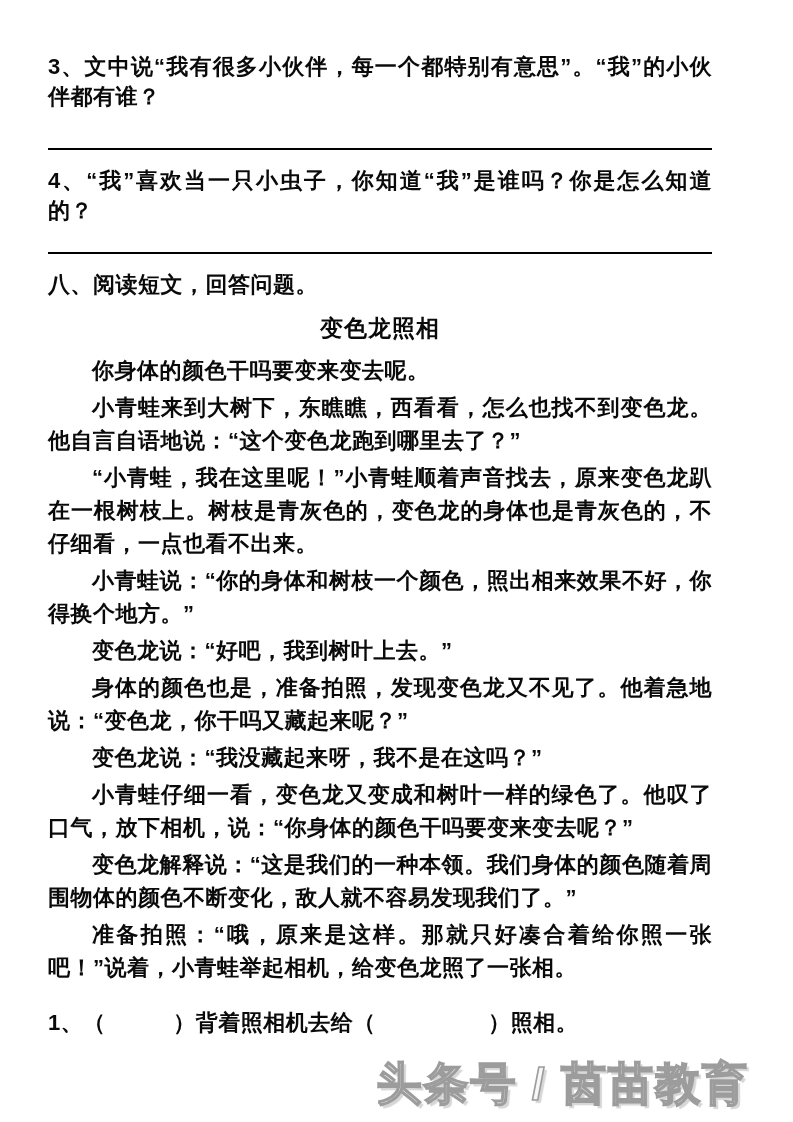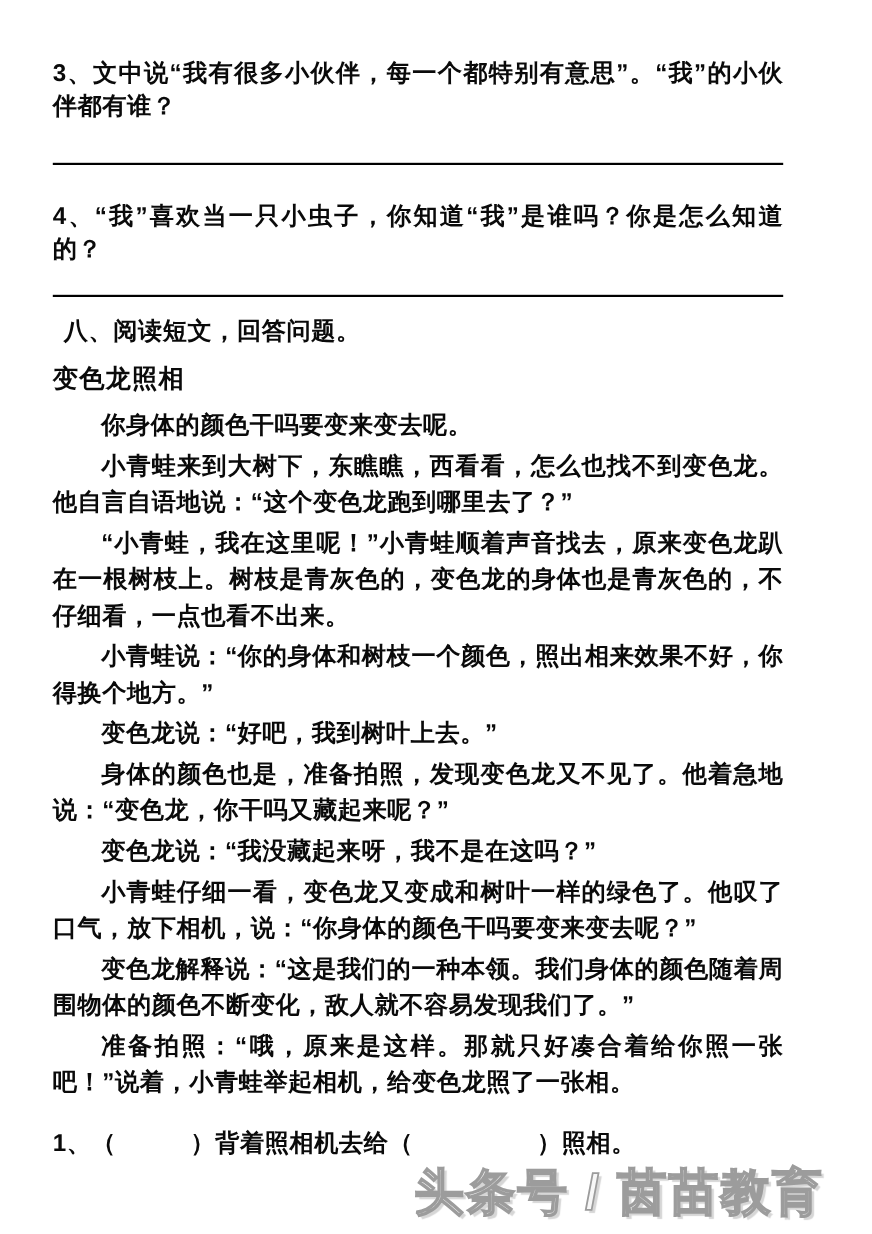--- a/index.html
+++ b/index.html
@@ -24,33 +24,33 @@
     font-size: 22px;
     line-height: 30px;
     text-align: justify;
     letter-spacing: 0.5px;
   }
   .rule {
     height: 0;
     border-bottom: 2px solid #000000;
   }
   .rule1 { margin-top: 36px; }
-  .q4    { margin-top: 32px; }
+  .q4    { margin-top: 16px; }
   .rule2 { margin-top: 26px; }
   .heading {
     margin-top: 16px;
     font-size: 22px;
     line-height: 30px;
     letter-spacing: 0.5px;
-    margin-left: 10px;
   }
   .title {
     margin-top: 13px;
     font-size: 23px;
     line-height: 30px;
+    text-align: center;
     letter-spacing: 1px;
   }
   .story { margin-top: 11px; }
   .para {
     font-size: 22px;
     line-height: 33px;
     text-indent: 2em;
     text-align: justify;
     margin: 0 0 4px 0;
     letter-spacing: 0.5px;

